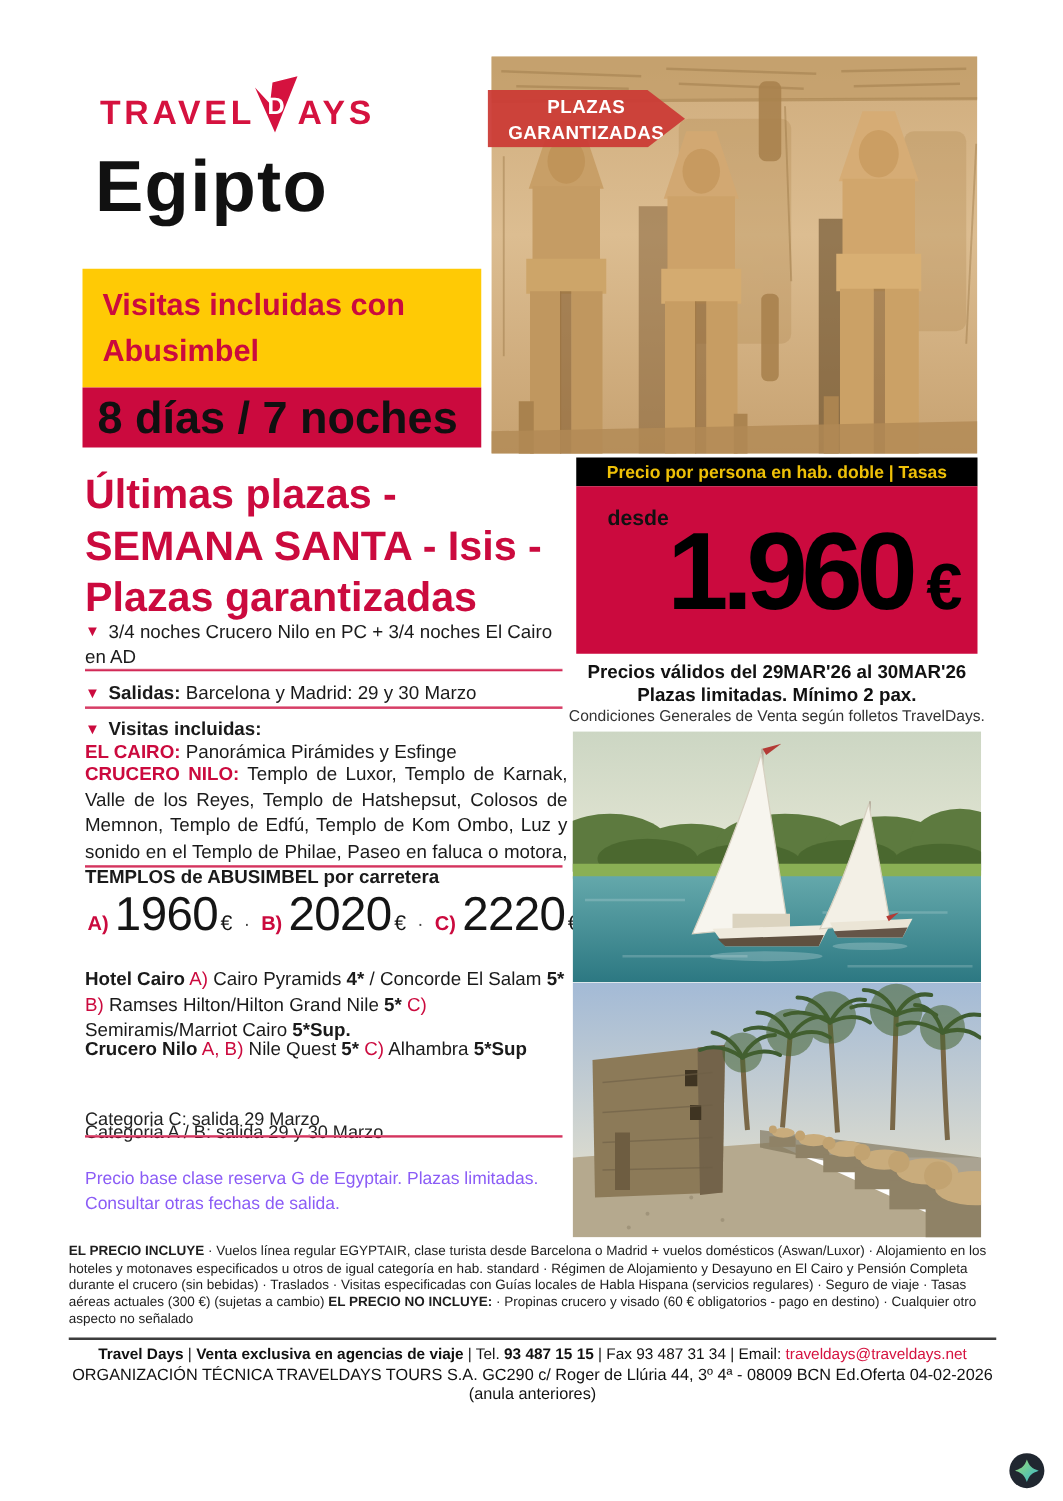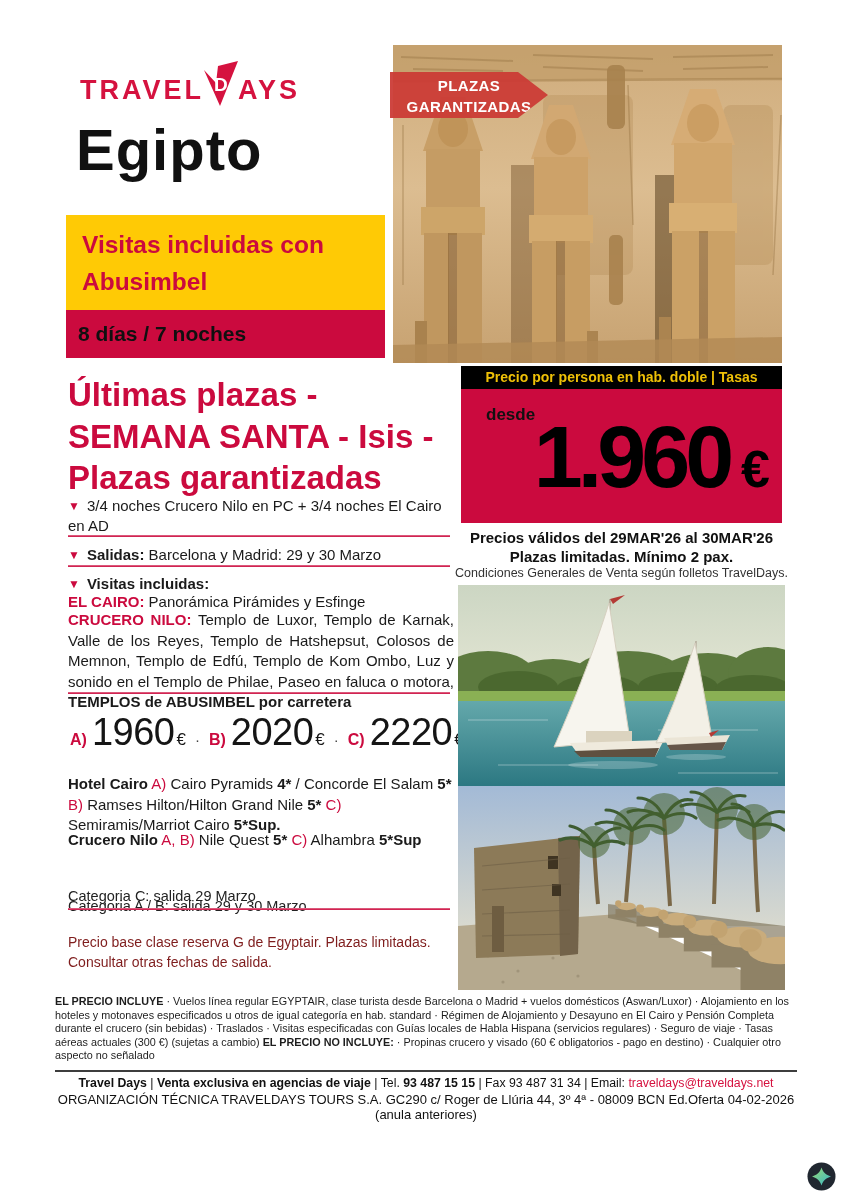--- a/index.html
+++ b/index.html
@@ -18,21 +18,21 @@
   .logo-txt{font-size:27px;font-weight:bold;letter-spacing:3px;line-height:1;padding-bottom:3px;}
   .logo-d{width:36px;height:47px;margin:0 -1px;}
 
   
   .destination{position:absolute;left:76px;top:116px;font-size:58px;font-weight:bold;color:#111;letter-spacing:1px;}
 
   
   .highlight-box{position:absolute;left:66px;top:215px;width:319px;height:95px;background:var(--yellow);
     color:var(--crimson);font-weight:bold;font-size:24.5px;line-height:1.5;padding:12px 10px 0 16px;}
   .duration-box{position:absolute;left:66px;top:310px;width:319px;height:48px;background:var(--crimson);
-    color:#101010;font-weight:bold;font-size:21px;display:flex;align-items:center;padding-left:12px;}
+    color:#101010;font-weight:bold;font-size:36px;display:flex;align-items:center;padding-left:12px;}
 
   
   .offer-title{position:absolute;left:68px;top:374px;width:394px;font-size:33px;line-height:1.26;
     font-weight:bold;color:var(--crimson);}
   .bullet-line{position:absolute;left:68px;width:384px;font-size:15px;color:var(--ink);line-height:1.35;}
   .tri{color:var(--crimson);font-size:12px;margin-right:7px;position:relative;top:-1px;}
   .rule{position:absolute;left:68px;width:382px;height:2px;background:linear-gradient(#e2738f,var(--crimson));}
   .lbl-red{color:var(--crimson);font-weight:bold;}
   .crucero-par{position:absolute;left:68px;top:610px;width:386px;font-size:15px;line-height:1.37;
     color:var(--ink);text-align:justify;}
@@ -40,21 +40,21 @@
   
   .price-line{position:absolute;left:70px;top:711px;display:flex;align-items:baseline;white-space:nowrap;}
   .opt-label{color:var(--crimson);font-weight:bold;font-size:16px;margin-right:5px;}
   .opt-amount{font-size:38px;color:#151515;letter-spacing:-0.5px;}
   .opt-cur{font-size:17px;color:#151515;margin-left:2px;}
   .opt-dot{font-size:15px;color:#444;margin:0 9px;}
 
   .hotels1{position:absolute;left:68px;top:774px;width:390px;font-size:15px;line-height:1.38;color:var(--ink);}
   .hotels2{position:absolute;left:68px;top:831px;width:390px;font-size:15px;color:var(--ink);}
   .cat-line{position:absolute;left:68px;width:384px;font-size:14.5px;color:#222;}
-  .base-note{position:absolute;left:68px;top:932px;width:382px;font-size:14px;line-height:1.45;color:#7f1d1d;}
+  .base-note{position:absolute;left:68px;top:932px;width:382px;font-size:14px;line-height:1.45;color:#8b5cf6;}
 
   
   .photo{position:absolute;overflow:hidden;}
   .photo svg{display:block;}
   .ribbon{position:absolute;left:390px;top:72px;width:158px;height:46px;background:rgba(203,58,53,0.94);
     clip-path:polygon(0 0,81% 0,100% 50%,81% 100%,0 100%);
     color:#fff;font-weight:bold;font-size:15px;line-height:1.42;text-align:center;padding-top:3px;letter-spacing:0.4px;}
   .price-bar{position:absolute;left:461px;top:366px;width:321px;height:23px;background:#000;
     color:var(--bartext);font-weight:bold;font-size:14px;text-align:center;line-height:23px;}
   .price-box{position:absolute;left:461px;top:389px;width:321px;height:134px;background:var(--crimson);}

